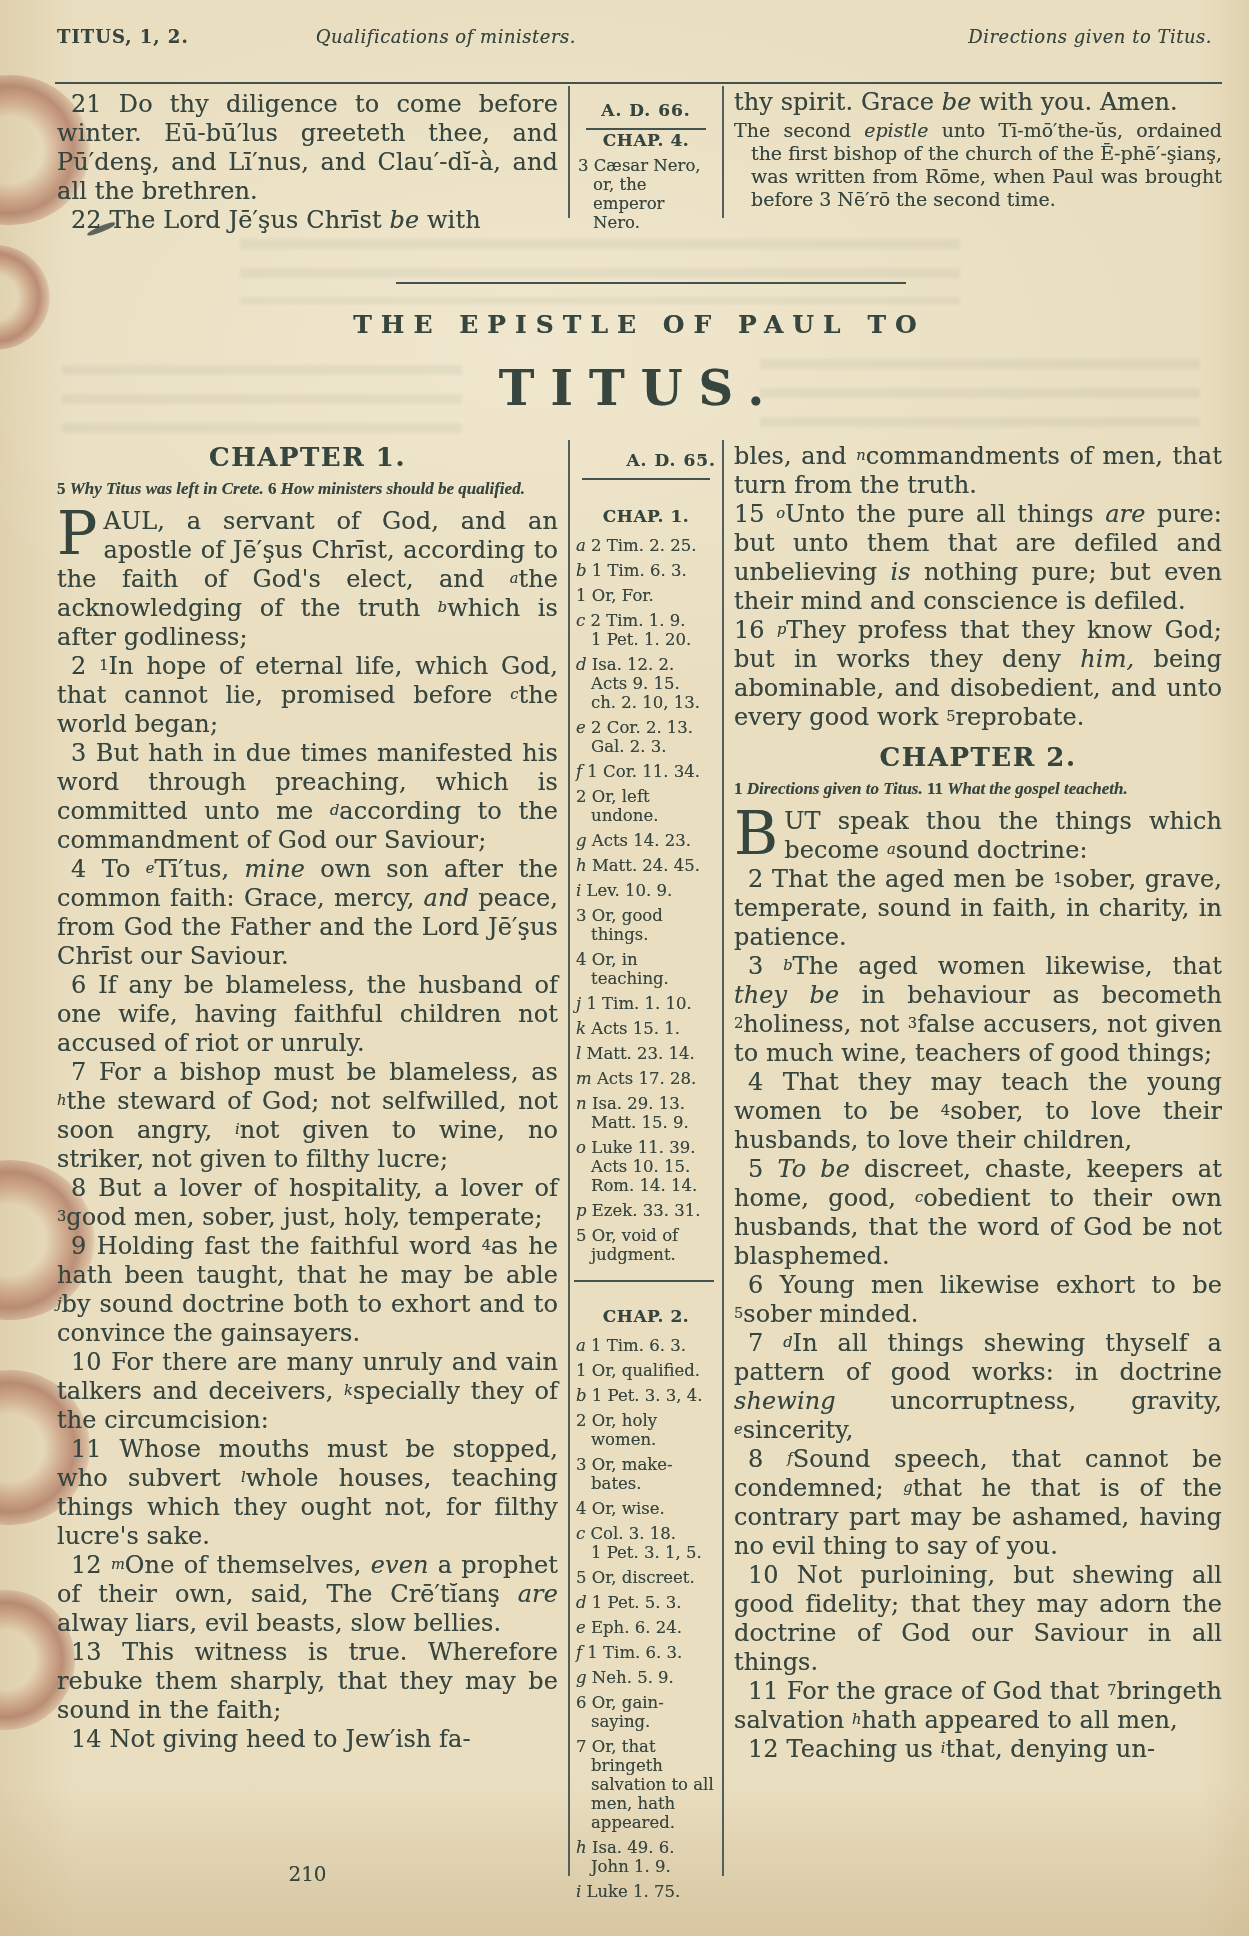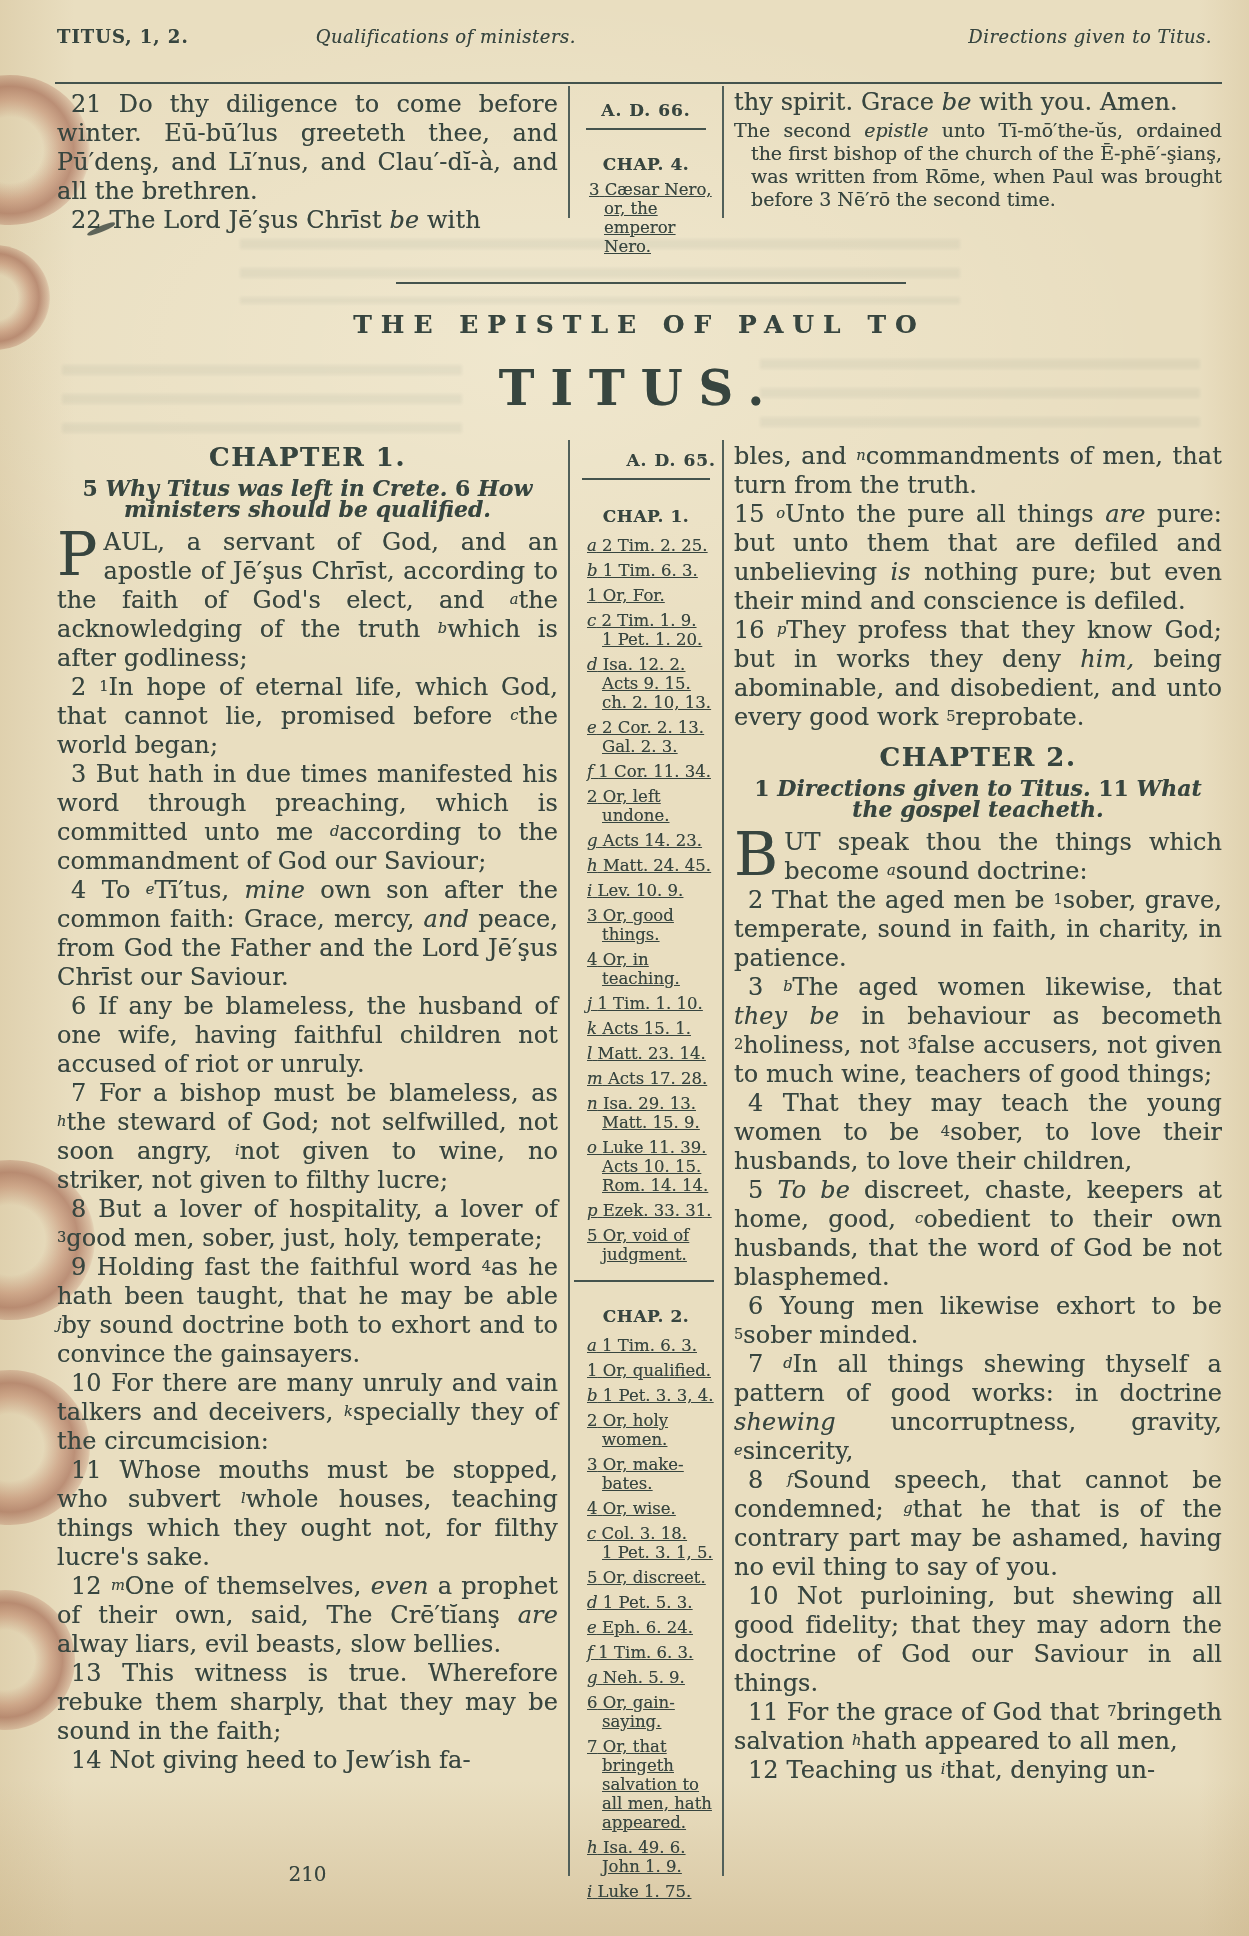--- a/index.html
+++ b/index.html
@@ -38,47 +38,47 @@
   .verse.noindent{text-indent:0;}
   .verse sup{font-size:61%;line-height:0;vertical-align:4px;font-style:italic;letter-spacing:0;}
   .verse sup.num{font-style:normal;}
   .dropcap{float:left;font-size:60px;line-height:48px;font-weight:400;padding:2px 6px 0 0;}
 
   
   .top-left{position:absolute;left:57px;top:90px;width:501px;}
   .top-center{position:absolute;left:578px;top:100px;width:136px;text-align:center;}
   .top-right{position:absolute;left:734px;top:88px;width:488px;}
   .ad-date{font-size:17px;font-weight:700;letter-spacing:1px;}
-  .chap-label{font-size:17px;font-weight:700;letter-spacing:.5px;margin-top:24px;}
+  .chap-label{font-size:17px;font-weight:700;letter-spacing:.5px;margin-top:0;}
   .subscription{margin:2px 0 0 0;font-size:19px;line-height:23px;text-align:justify;
                 padding-left:17px;text-indent:-17px;}
 
   
   .kicker{position:absolute;left:57px;top:310px;width:1165px;text-align:center;
           font-size:25px;font-weight:700;letter-spacing:9px;}
   .booktitle{position:absolute;left:57px;top:360px;width:1165px;text-align:center;
              font-size:48px;font-weight:700;letter-spacing:16px;}
 
   
   .col-left{position:absolute;left:57px;top:442px;width:501px;}
   .col-center{position:absolute;left:576px;top:450px;width:140px;}
   .col-right{position:absolute;left:734px;top:442px;width:488px;}
 
   .chap-heading{font-size:26px;font-weight:700;letter-spacing:1.5px;text-align:center;margin:0 0 6px 0;}
-  .chap-summary{font-size:22px;line-height:21px;font-weight:700;text-align:center;margin:0 0 8px 0;}
+  .chap-summary{font-size:17px;line-height:21px;font-weight:700;margin:0 0 8px 0;font-family:Liberation Serif, serif;}
   .chap-summary em{font-weight:700;}
   .chapter2-block{margin-top:10px;}
 
   
   .refcol-date{font-size:17px;font-weight:700;letter-spacing:1px;text-align:right;}
   .refcol-rule{width:128px;height:2px;background:#44534d;margin:8px auto 0 auto;}
   .refchap{font-size:17px;font-weight:700;letter-spacing:.5px;text-align:center;margin:26px 0 10px 0;}
   .refchap.second{margin-top:24px;}
   .ref-entries{font-size:16.5px;line-height:19px;}
-  .ref-entry{padding-left:15px;text-indent:-15px;margin:0 0 6px 11px;white-space:normal;text-decoration:underline;}
+  .ref-entry{padding-left:15px;text-indent:-15px;margin:0 0 6px 0;white-space:normal;}
   .ref-marker{font-style:italic;}
   .ref-marker.num{font-style:normal;}
   .refdivider{width:140px;height:2px;background:#44534d;margin:16px 0 0 -2px;}
 
   .pagenum{position:absolute;left:57px;top:1862px;width:501px;text-align:center;font-size:20px;}
   em{font-style:italic;}
 </style>
 </head>
 <body>
 

